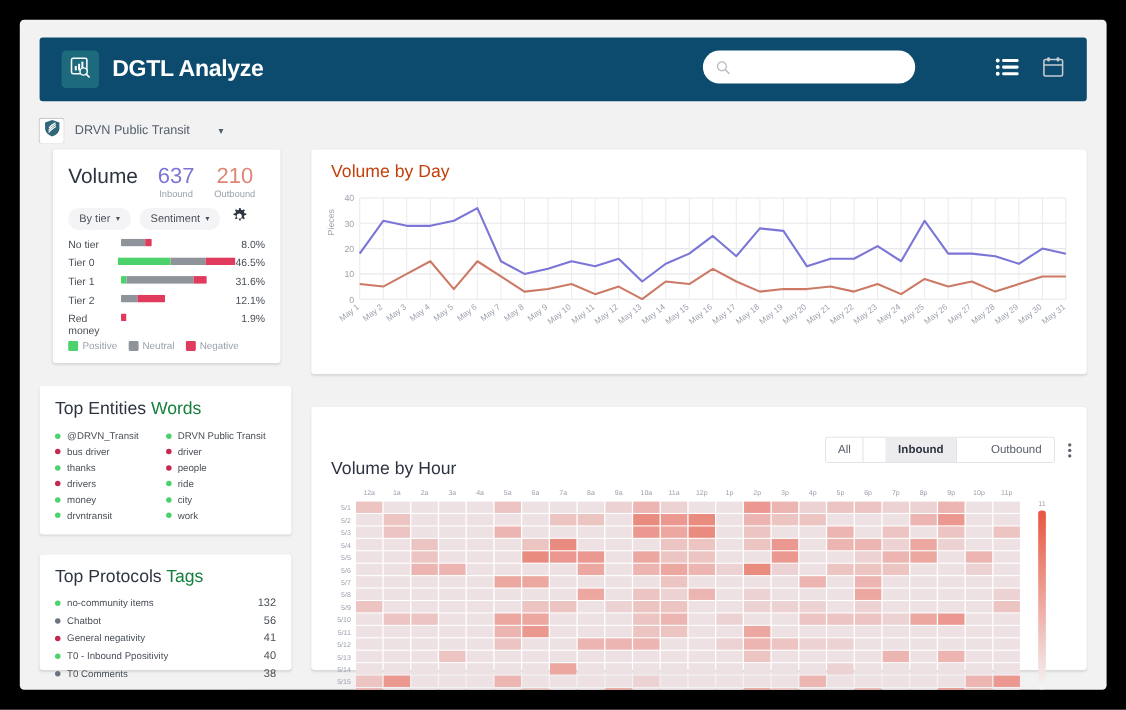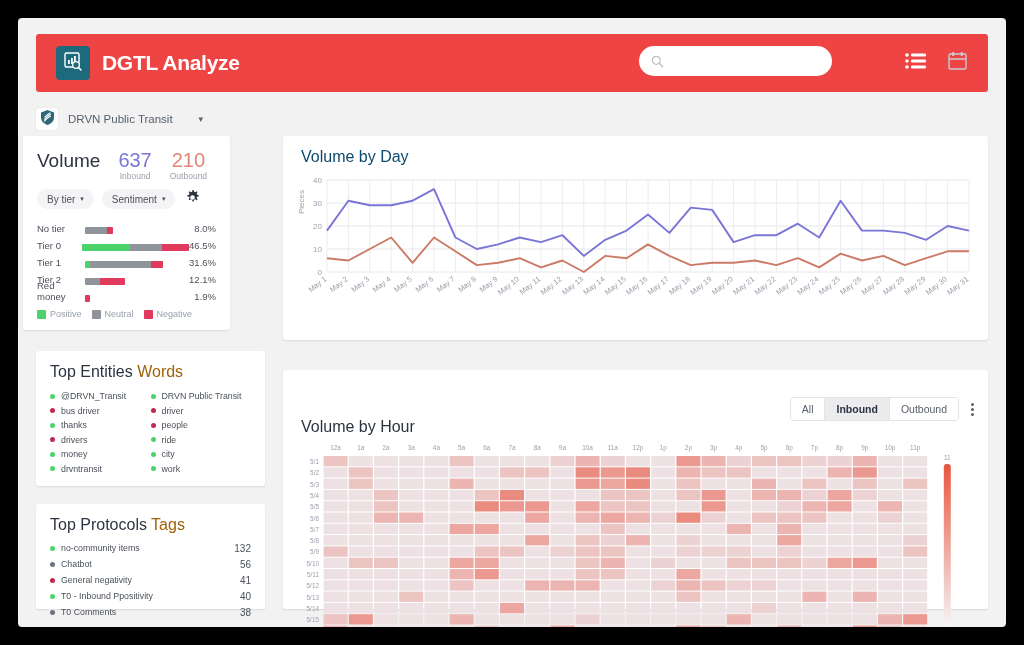--- a/index.html
+++ b/index.html
@@ -24,21 +24,21 @@
     overflow: hidden;
   }
 
   
   .topbar {
     position: absolute;
     left: 18px;
     top: 16px;
     width: 952px;
     height: 58px;
-    background: #ef4444;
+    background: #0c4a6e;
     border-radius: 3px;
     display: flex;
     align-items: center;
   }
   .logo-mark {
     width: 34px;
     height: 34px;
     margin-left: 20px;
     background: #1d6a7d;
     border-radius: 4px;
@@ -116,21 +116,21 @@
 
   
   .card {
     position: absolute;
     background: #ffffff;
     border-radius: 3px;
     box-shadow: 0 1px 2px rgba(0,0,0,.10);
   }
 
   
-  #volume-card { left: 5px; top: 118px; width: 207px; height: 194px; }
+  #volume-card { left: 30px; top: 118px; width: 207px; height: 194px; }
   .vol-head {
     display: flex;
     align-items: baseline;
     padding: 14px 14px 0 14px;
   }
   .vol-title { font-size: 19px; color: #2d3340; font-weight: normal; }
   .vol-stat { text-align: center; margin-left: 18px; }
   .vol-num { font-size: 20px; line-height: 20px; }
   .vol-num.inbound { color: #7a75d6; }
   .vol-num.outbound { color: #df8776; }
@@ -148,59 +148,59 @@
     color: #4a5059;
     margin-right: 8px;
     cursor: pointer;
   }
   .pill .car { margin-left: 5px; font-size: 7px; }
   .gear { margin-left: auto; cursor: pointer; }
 
   .tierlist { padding: 8px 14px 0 14px; }
   .tier-row {
     display: flex;
-    align-items: flex-end;
+    align-items: flex-start;
     height: 17px;
     font-size: 9.5px;
     color: #4a5059;
   }
   .tier-name { width: 48px; }
   .tier-bar { height: 7px; display: flex; border-radius: 1px; overflow: hidden; }
   .tier-bar i { display: block; height: 7px; }
   .tier-pct { margin-left: auto; font-size: 9.5px; color: #4a5059; }
 
   .legend { display: flex; padding: 7px 14px 0 14px; gap: 10px; }
   .legend-item { display: flex; align-items: center; font-size: 9px; color: #9aa1ac; }
   .legend-sw { width: 9px; height: 9px; margin-right: 4px; border-radius: 1px; }
 
   
   #entities-card { left: 18px; top: 333px; width: 229px; height: 135px; }
   #tags-card { left: 18px; top: 486px; width: 229px; height: 105px; }
   .card-h { padding: 12px 14px 0 14px; font-size: 16px; }
   .card-h .b { color: #2d3340; }
-  .card-h .g { color: #a16207; }
+  .card-h .g { color: #15803d; }
 
   .two-col { display: flex; padding: 8px 14px 0 14px; }
   .col { width: 50%; }
   .ent {
     display: flex;
     align-items: center;
     height: 14.5px;
     font-size: 8.8px;
     color: #4a5059;
   }
   .dot { width: 5px; height: 5px; border-radius: 50%; margin-right: 6px; flex: 0 0 auto; }
 
   .tag-list { padding: 6px 14px 0 14px; }
   .tag-row { display: flex; align-items: center; height: 16px; font-size: 8.8px; color: #4a5059; }
   .tag-val { margin-left: auto; font-size: 10px; color: #4a5059; }
 
   
   #day-card { left: 265px; top: 118px; width: 705px; height: 204px; }
-  .chart-title { padding: 12px 0 0 18px; font-size: 16px; color: #0c4a6e; }
+  .chart-title { padding: 12px 0 0 18px; font-size: 16px; color: #c2410c; }
   .daychart { position: relative; margin: 8px 14px 0 14px; height: 140px; }
   .ylab {
     position: absolute;
     left: 0px;
     top: 40px;
     font-size: 8px;
     color: #9aa1ac;
     transform: rotate(-90deg);
     transform-origin: left top;
   }
@@ -208,20 +208,21 @@
   
   #hour-card { left: 265px; top: 352px; width: 705px; height: 239px; }
   .hour-head { display: flex; align-items: center; padding: 12px 14px 0 18px; }
   .seg {
     margin-left: auto;
     display: flex;
     border: 1px solid #e2e4e8;
     border-radius: 3px;
     overflow: hidden;
     height: 22px;
+    gap: 20px;
   }
   .seg div {
     padding: 0 11px;
     display: flex;
     align-items: center;
     font-size: 10.5px;
     color: #5a616c;
     background: #fff;
     cursor: pointer;
     border-right: 1px solid #e2e4e8;

